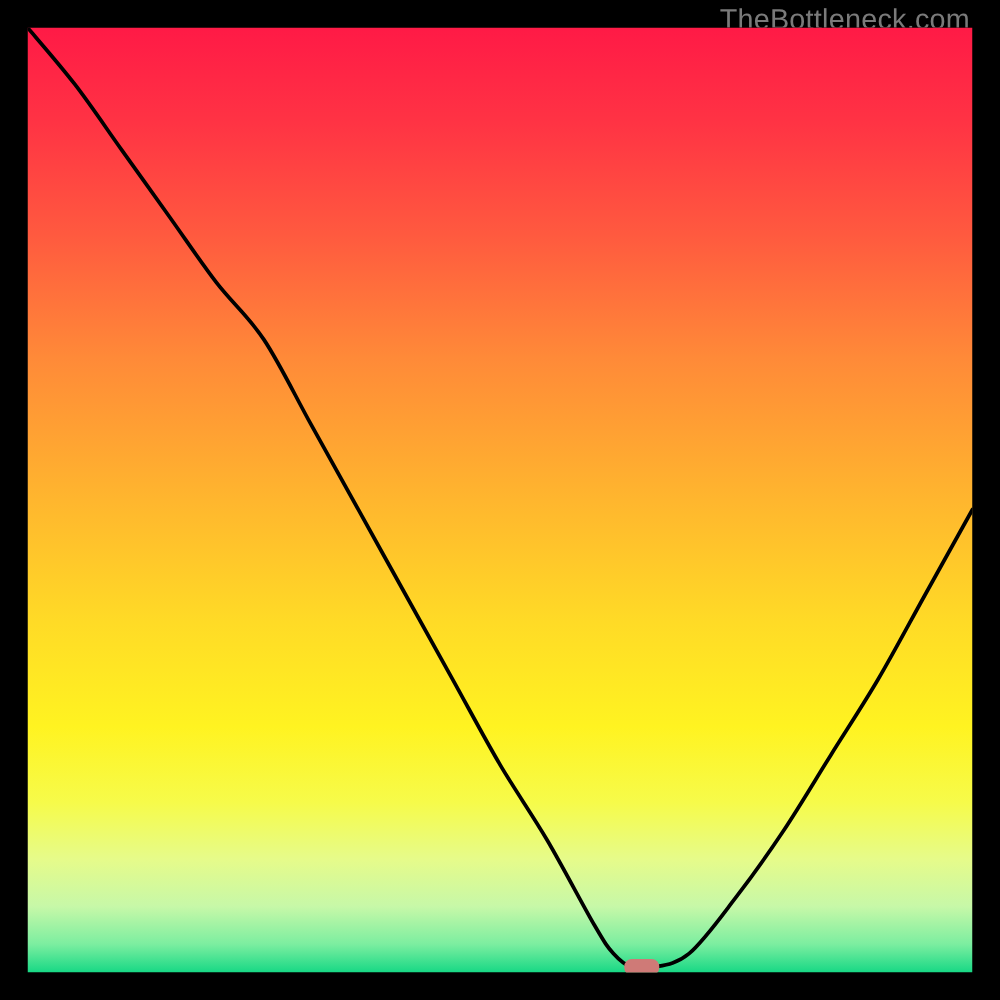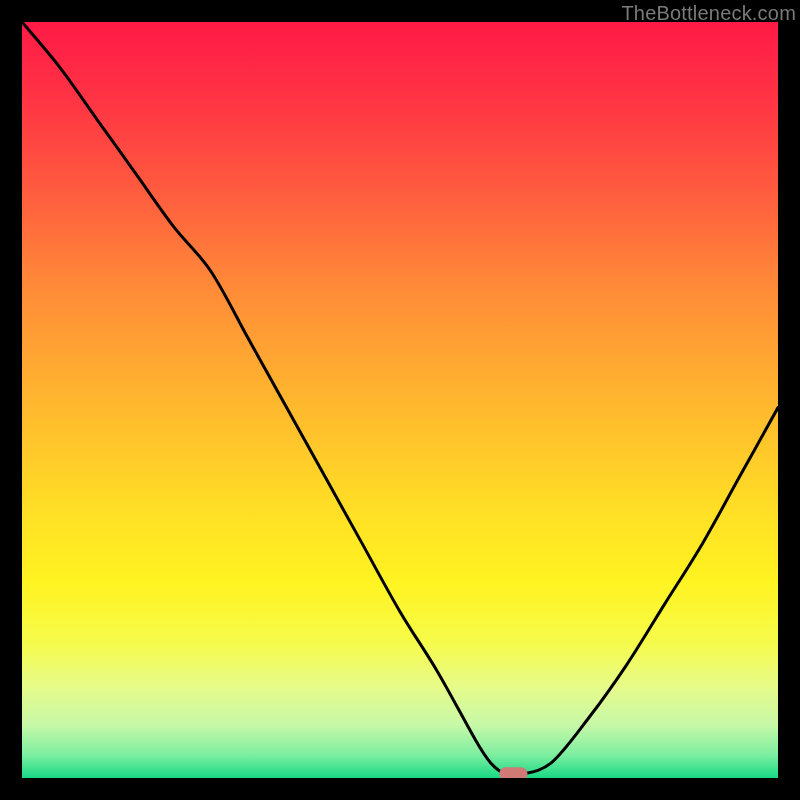--- a/index.html
+++ b/index.html
@@ -22,23 +22,23 @@
   .plot-area {
     position: absolute;
     left: 0;
     top: 0;
     width: 756px;
     height: 756px;
   }
   .attribution {
     position: absolute;
     top: 2px;
-    right: 4px;
+    right: 24px;
     color: #7a7a7a;
-    font-size: 20px;
+    font-size: 23px;
     font-weight: 500;
     letter-spacing: 0.2px;
   }
 </style>
 </head>
 <body>
 
 <div class="attribution">TheBottleneck.com</div>
 
 <div class="chart-frame">

